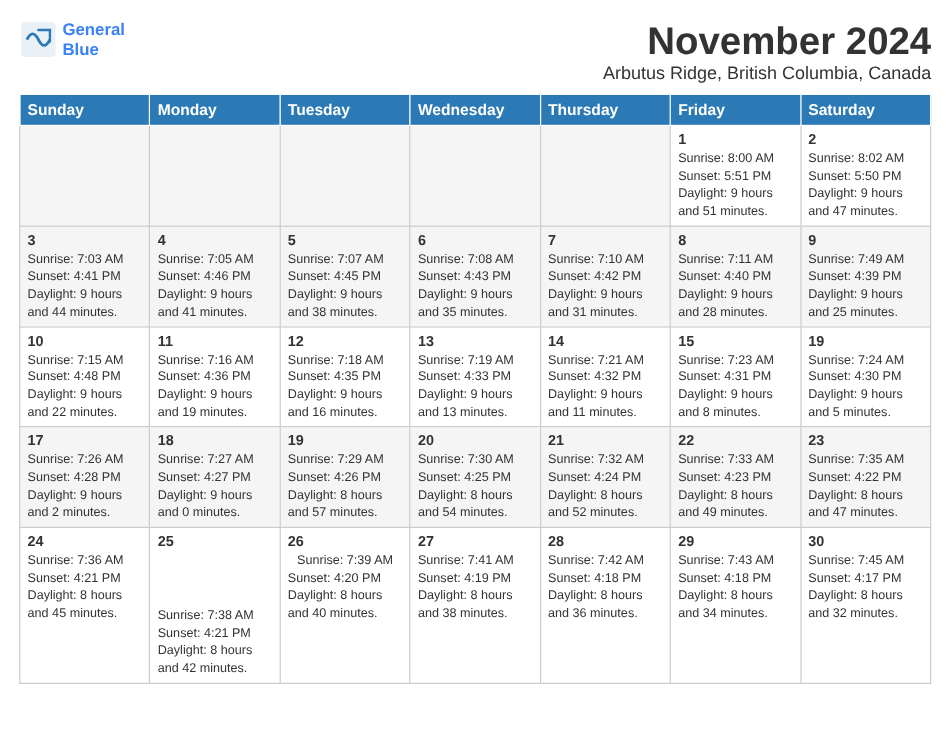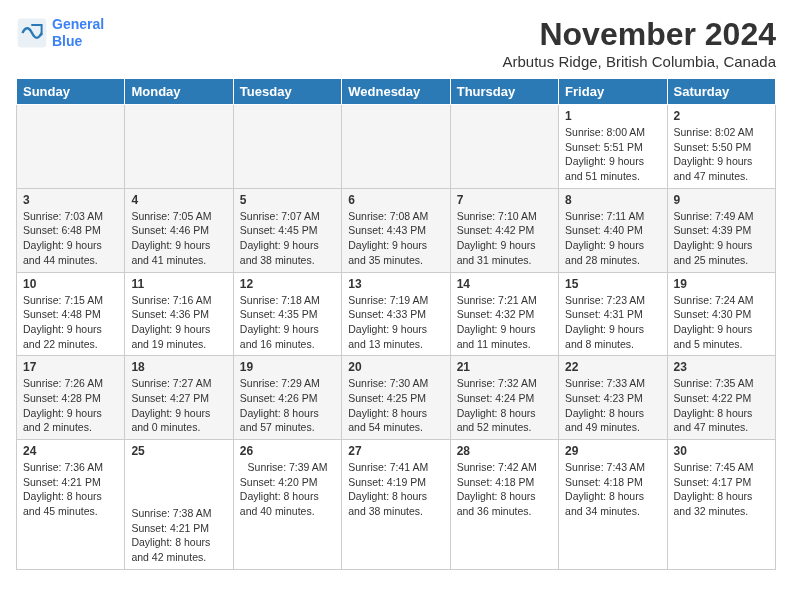--- a/index.html
+++ b/index.html
@@ -144,21 +144,21 @@
             <span style="display: block;">Daylight: 9 hours</span>
             <span style="display: block;">and 47 minutes.</span>
           </div>
         </td>
       </tr>
       <tr class="row-shade">
         <td>
           <span class="day-num">3</span>
           <div class="day-info">
             <span style="display: block;">Sunrise: 7:03 AM</span>
-            <span style="display: block;">Sunset: 6:48 PM</span>
+            <span style="display: block;">Sunset: 4:41 PM</span>
             <span style="display: block;">Daylight: 9 hours</span>
             <span style="display: block;">and 44 minutes.</span>
           </div>
         </td>
         <td>
           <span class="day-num">4</span>
           <div class="day-info">
             <span style="display: block;">Sunrise: 7:05 AM</span>
             <span style="display: block;">Sunset: 4:46 PM</span>
             <span style="display: block;">Daylight: 9 hours</span>

